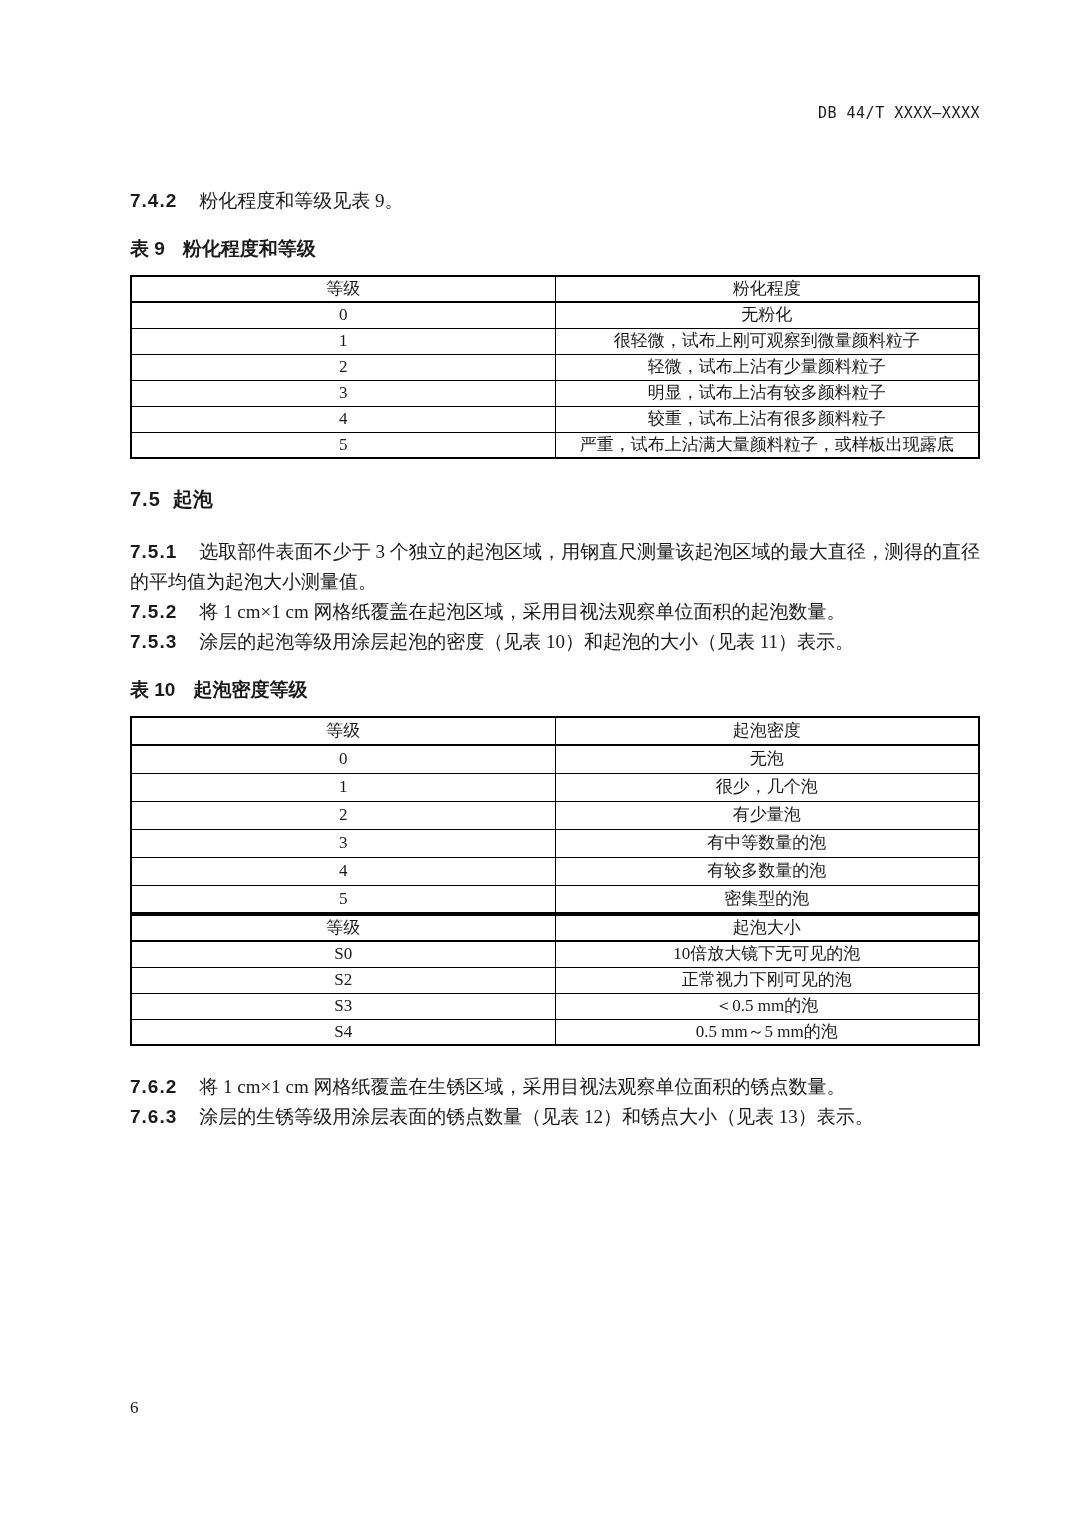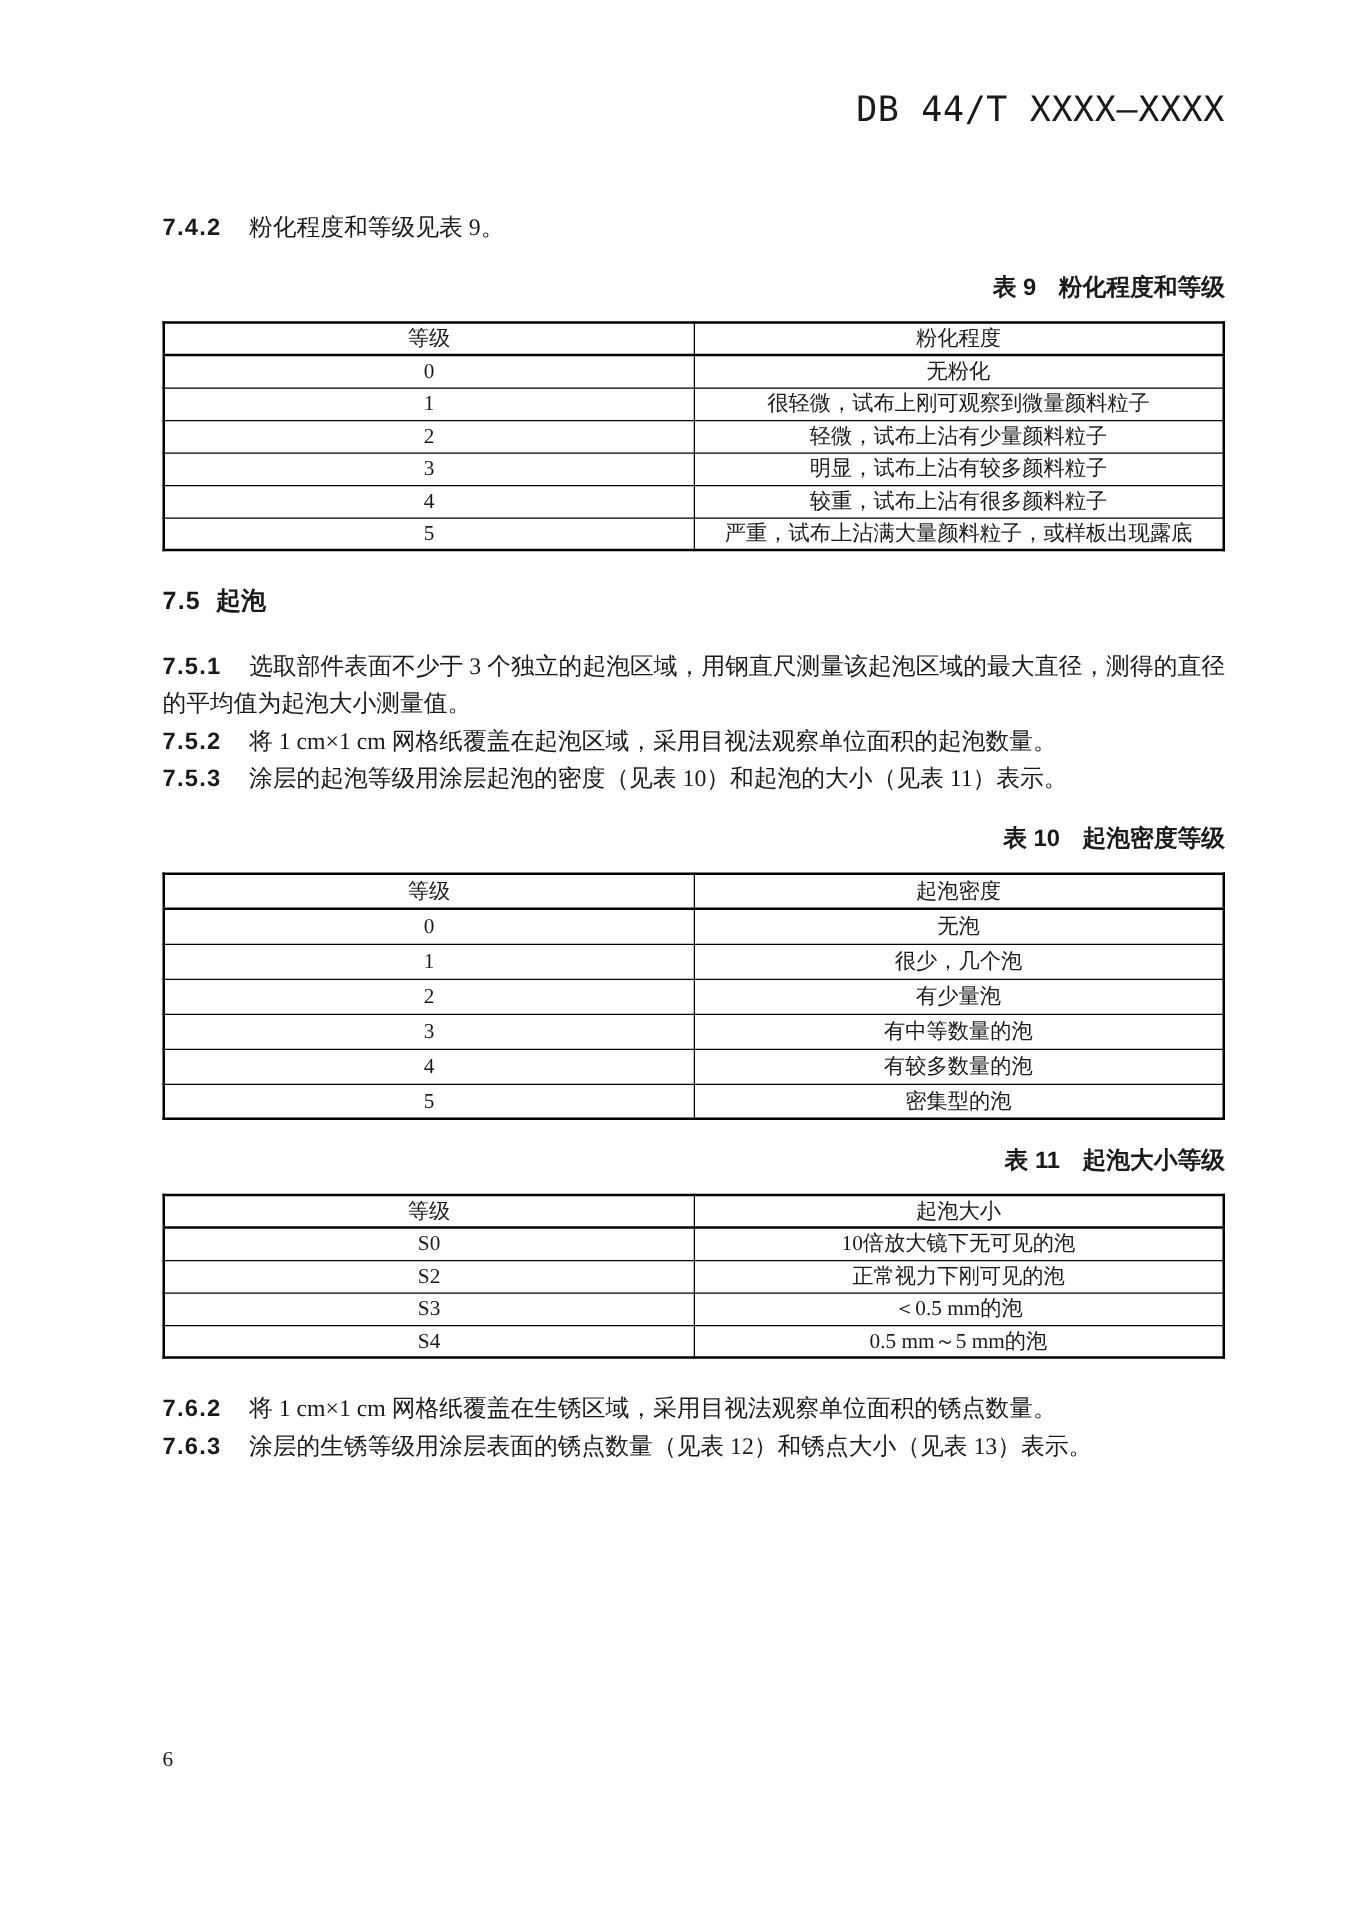--- a/index.html
+++ b/index.html
@@ -12,24 +12,24 @@
     position: relative;
     color: #1a1a1a;
     font-family: "Liberation Serif", "DejaVu Serif", serif;
     overflow: hidden;
   }
   .content {
     margin-left: 130px;
     margin-right: 100px; 
   }
   .doc-header {
-    padding-top: 71px;
+    padding-top: 104px;
     text-align: right;
     font-family: "DejaVu Sans Mono", "Liberation Mono", monospace;
-    font-size: 28px;
+    font-size: 15px;
     letter-spacing: 0.5px;
     white-space: nowrap;
   }
   .clause {
     font-size: 19px;
     line-height: 30px;
     text-align: justify;
   }
   .clause .num {
     font-family: "Liberation Sans", "DejaVu Sans", sans-serif;
@@ -45,21 +45,21 @@
     line-height: 24px;
   }
   .section-heading .num { margin-right: 12px; letter-spacing: 1px; text-align: center; }
   .heading-75 { margin-top: 28px; }
   .heading-76 { margin-top: 27px; }
   .para-group { margin-top: 26px; }
   .para-group .clause { margin-bottom: 0; }
   .table-title {
     margin-top: 22px;
     margin-bottom: 15px;
-    text-align: right;
+    text-align: left;
     font-family: "Liberation Sans", "DejaVu Sans", sans-serif;
     font-weight: 700;
     font-size: 19px;
     line-height: 22px;
   }
   .table-title .t-label { margin-right: 18px; }
   table.std {
     width: 100%;
     border-collapse: collapse;
     border: 2px solid #000;
@@ -195,23 +195,20 @@
             <td>4</td>
             <td>有较多数量的泡</td>
           </tr>
           <tr>
             <td>5</td>
             <td>密集型的泡</td>
           </tr>
         </tbody>
     </table>
 
-    <div class="table-title">
-      <span class="t-label">表 11</span><span>起泡大小等级</span>
-    </div>
 
     <table class="std">
       <colgroup>
           <col class="c1">
           <col class="c2">
         </colgroup>
       <thead>
           <tr>
             <th>等级</th>
             <th>起泡大小</th>

